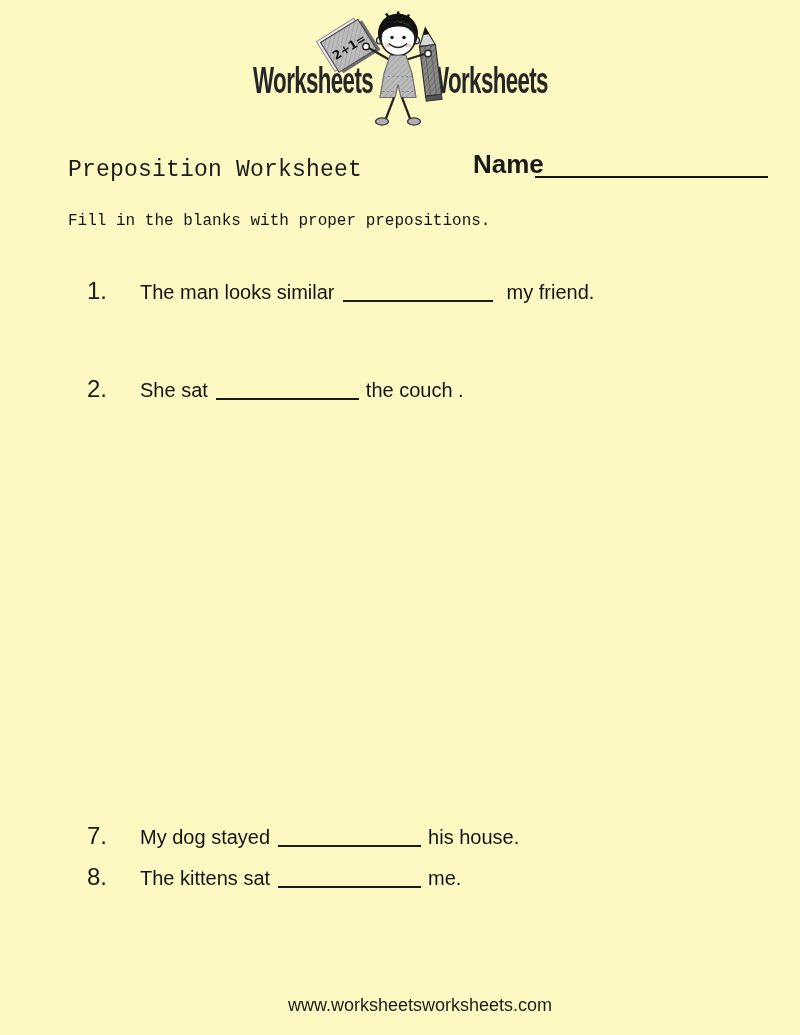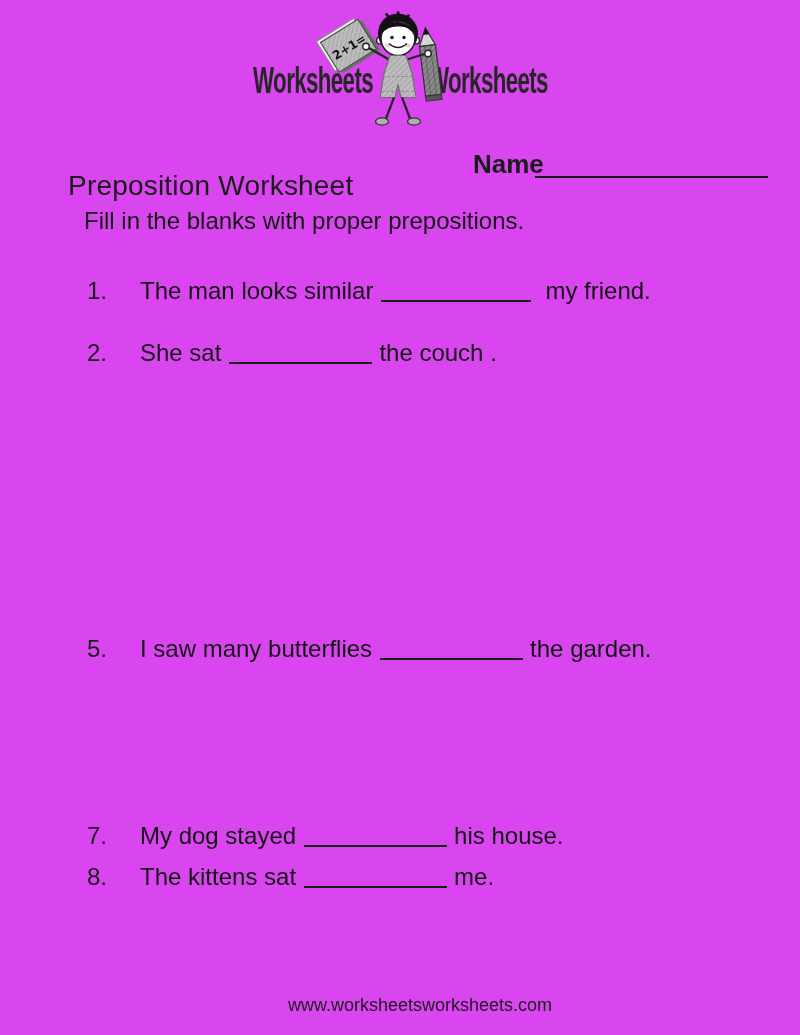--- a/index.html
+++ b/index.html
@@ -1,20 +1,20 @@
 <!DOCTYPE html>
 <html><head>
 <meta charset="utf-8">
 <style>
   html, body { margin: 0; padding: 0; background: #ffffff; }
   .page {
     position: relative;
     width: 800px;
     height: 1035px;
-    background: #d946ef;
+    background: #fef9c3;
     font-family: "Liberation Sans", "DejaVu Sans", sans-serif;
     color: #1b1b1b;
     overflow: hidden;
   }
 
   
   .logo-word {
     position: absolute;
     top: 63px;
     font-size: 36px;
@@ -23,49 +23,50 @@
     color: #262626;
     line-height: 36px;
     white-space: nowrap;
   }
   .logo-word.left  { left: 173px; width: 200px; text-align: right; transform: scaleX(0.62); transform-origin: 100% 50%; }
   .logo-word.right { left: 428px; transform: scaleX(0.62); transform-origin: 0 50%; }
   .logo-figure { position: absolute; left: 310px; top: 10px; width: 150px; height: 118px; }
 
   
   .title {
-    position: absolute; left: 68px; top: 171px;
-    font-size: 28px; line-height: 30px; color: #1b1b1b;
+    position: absolute; left: 68px; top: 155px;
+    font-size: 23px; line-height: 30px; color: #1b1b1b;
     letter-spacing: 0.2px;
+    font-family: Liberation Mono, monospace;
   }
   .name-label {
     position: absolute; left: 473px; top: 150px;
     font-size: 26px; line-height: 28px; color: #1b1b1b; font-weight: bold;
   }
   .name-line {
     position: absolute; left: 535px; top: 156px;
     width: 233px; height: 20px;
     border-bottom: 2px solid #141414;
   }
 
   .instruction {
-    position: absolute; left: 84px; top: 209px;
-    font-size: 24px; line-height: 24px; color: #141414;
+    position: absolute; left: 68px; top: 209px;
+    font-size: 16px; line-height: 24px; color: #141414; font-family: Liberation Mono, monospace;
   }
 
   
   .row {
     position: absolute; left: 87px; right: 10px;
     line-height: 26px; white-space: nowrap;
   }
   .num {
     display: inline-block; width: 53px;
     font-size: 24px; color: #1b1b1b;
   }
-  .sentence { font-size: 24px; color: #141414; }
+  .sentence { font-size: 20px; color: #141414; }
   .blank {
     display: inline-block;
     width: 143px; height: 14px;
     border-bottom: 2px solid #1b1b1b;
     vertical-align: -3px;
     margin: 0 7px 0 8px;
   }
   .row:nth-of-type(1) .blank { margin-left: 0; }
   .row:nth-of-type(7) .blank { margin-right: 14px; width: 150px; }
   .row:nth-of-type(1) .blank { width: 150px; }
@@ -143,29 +144,26 @@
   <div class="title">Preposition Worksheet</div>
   <div class="name-label">Name</div>
   <div class="name-line"></div>
 
   <div class="instruction">Fill in the blanks with proper prepositions.</div>
 
   <div class="row" style="top:278px">
     <span class="num">1.</span><span class="sentence"><span>The man looks similar</span><span class="blank"></span><span>my friend.</span></span>
   </div>
 
-  <div class="row" style="top:340px">
+  <div class="row" style="top:376px">
     <span class="num">2.</span><span class="sentence"><span>She sat</span><span class="blank"></span><span>the couch .</span></span>
   </div>
 
 
 
-  <div class="row" style="top:636px">
-    <span class="num">5.</span><span class="sentence"><span>I saw many butterflies</span><span class="blank"></span><span>the garden.</span></span>
-  </div>
 
 
   <div class="row" style="top:823px">
     <span class="num">7.</span><span class="sentence"><span>My dog stayed</span><span class="blank"></span><span>his house.</span></span>
   </div>
 
   <div class="row" style="top:864px">
     <span class="num">8.</span><span class="sentence"><span>The kittens sat</span><span class="blank"></span><span>me.</span></span>
   </div>
 

